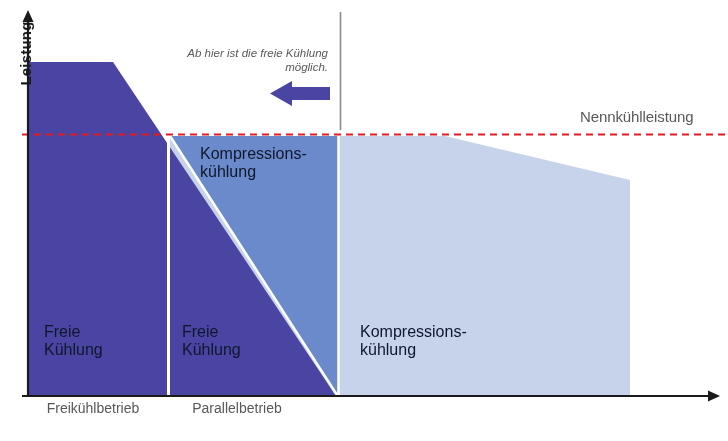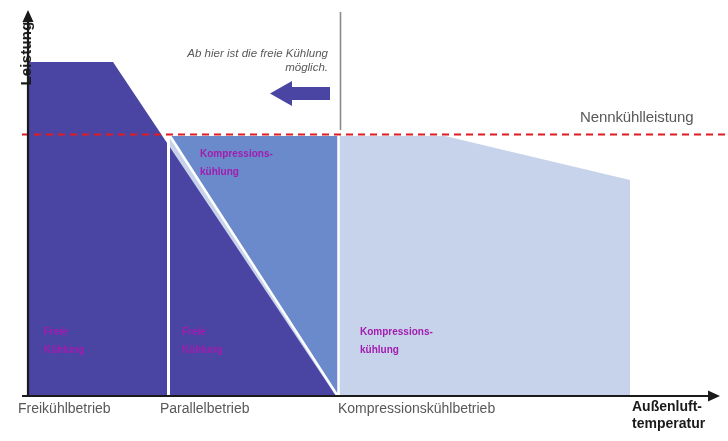--- a/index.html
+++ b/index.html
@@ -64,38 +64,38 @@
   }
   .nenn-label {
     left: 580px;
     top: 108px;
     font-size: 15px;
     color: #58585a;
     letter-spacing: -0.1px;
     text-align: right;
   }
   .inchart {
-    color: #a21caf;
-    font-weight: bold;
-    font-size: 10px;
+    color: #0f172a;
+    font-weight: normal;
+    font-size: 16px;
     line-height: 18px;
     white-space: pre-line;
   }
   .lbl-freie-1 { left: 44px;  top: 323px; }
   .lbl-freie-2 { left: 182px; top: 323px; }
   .lbl-komp-top { left: 200px; top: 145px; }
   .lbl-komp-bottom { left: 360px; top: 323px; }
   .axis-cat {
     font-size: 14px;
     color: #58585a;
     top: 400px;
-    text-align: left;
+    text-align: center;
   }
   .cat-0 { left: 18px;  width: 150px; }
-  .cat-1 { left: 160px; width: 170px; }
+  .cat-1 { left: 152px; width: 170px; }
   .cat-2 { left: 338px; width: 292px; }
   .x-axis-label {
     left: 632px;
     top: 398px;
     font-weight: bold;
     font-size: 14px;
     color: #1a1a1a;
     line-height: 17px;
     white-space: pre-line;
   }
@@ -155,18 +155,15 @@
   <div class="txt inchart lbl-komp-top">Kompressions-
 kühlung</div>
 
   <div class="txt inchart lbl-komp-bottom">Kompressions-
 kühlung</div>
 
   <div class="txt axis-cat cat-0">Freikühlbetrieb</div>
 
   <div class="txt axis-cat cat-1">Parallelbetrieb</div>
 
-  <div class="txt axis-cat cat-2">Kompressionskühlbetrieb</div>
 
-  <div class="txt x-axis-label">Außenluft-
-temperatur</div>
 
 </div>
 
 </body></html>

